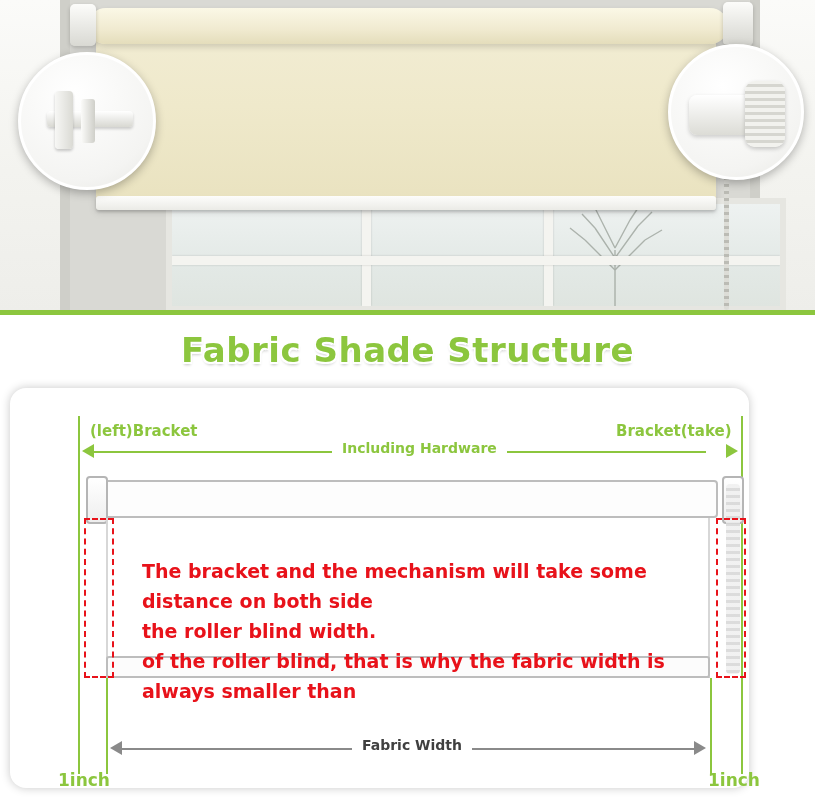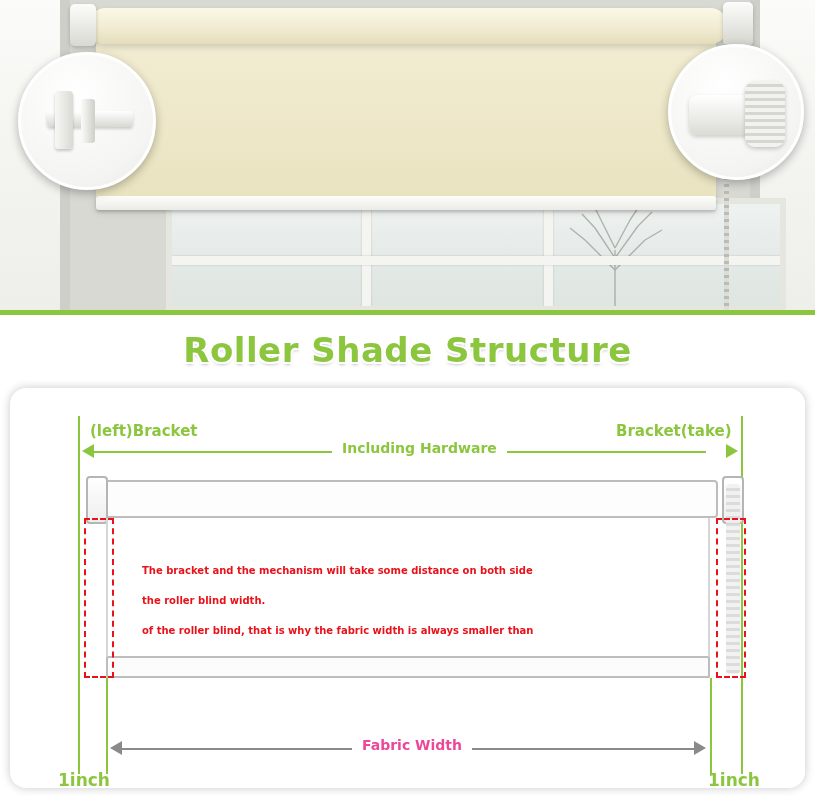--- a/index.html
+++ b/index.html
@@ -226,40 +226,40 @@
       -1.5px  1.5px 0 #ffffff,
        1.5px  1.5px 0 #ffffff,
        0 3px 3px rgba(0,0,0,.22);
   }
 
   
   .diagram {
     position: absolute;
     left: 10px;
     top: 388px;
-    width: 795px;
+    width: 739px;
     height: 400px;
     background: #ffffff;
     border-radius: 16px;
     box-shadow: 0 0 10px rgba(0,0,0,.22);
   }
 
   .lbl {
     position: absolute;
     font-family: "DejaVu Sans", sans-serif;
     font-size: 15px;
     color: #8cc63e;
     font-weight: bold;
     white-space: nowrap;
   }
   .lbl-big {
     font-size: 14px;
   }
   .lbl-gray {
-    color: #ec4899;
+    color: #404040;
   }
 
   
   .vline-green {
     position: absolute;
     width: 2px;
     background: #8cc63e;
   }
 
   
@@ -348,21 +348,21 @@
 
   
   .red-text {
     position: absolute;
     left: 132px;
     top: 168px;
     width: 560px;
     color: #e8121a;
     font-family: "DejaVu Sans", sans-serif;
     font-weight: bold;
-    font-size: 10px;
+    font-size: 19px;
     line-height: 30px;
   }
 </style>
 </head>
 <body>
 
 <div class="photo">
   <div class="photo-wall"></div>
 
   <div class="window-frame">
@@ -398,21 +398,21 @@
 
   <div class="bubble bubble-right">
     <div class="bubble-inner"></div>
     <div class="brk-r-body"></div>
     <div class="brk-r-wheel"></div>
   </div>
 </div>
 
 <div class="green-divider"></div>
 
-<div class="title">Roller Shade Structure</div>
+<div class="title">Fabric Shade Structure</div>
 
 <div class="diagram">
 
   <div class="lbl" style="left:80px; top:34px;">(left)Bracket</div>
   <div class="lbl" style="left:606px; top:34px;">Bracket(take)</div>
 
   <div class="vline-green" style="left:68px; top:28px; height:358px;"></div>
   <div class="vline-green" style="left:731px; top:28px; height:358px;"></div>
   <div class="vline-green" style="left:96px; top:290px; height:96px;"></div>
   <div class="vline-green" style="left:700px; top:290px; height:96px;"></div>

